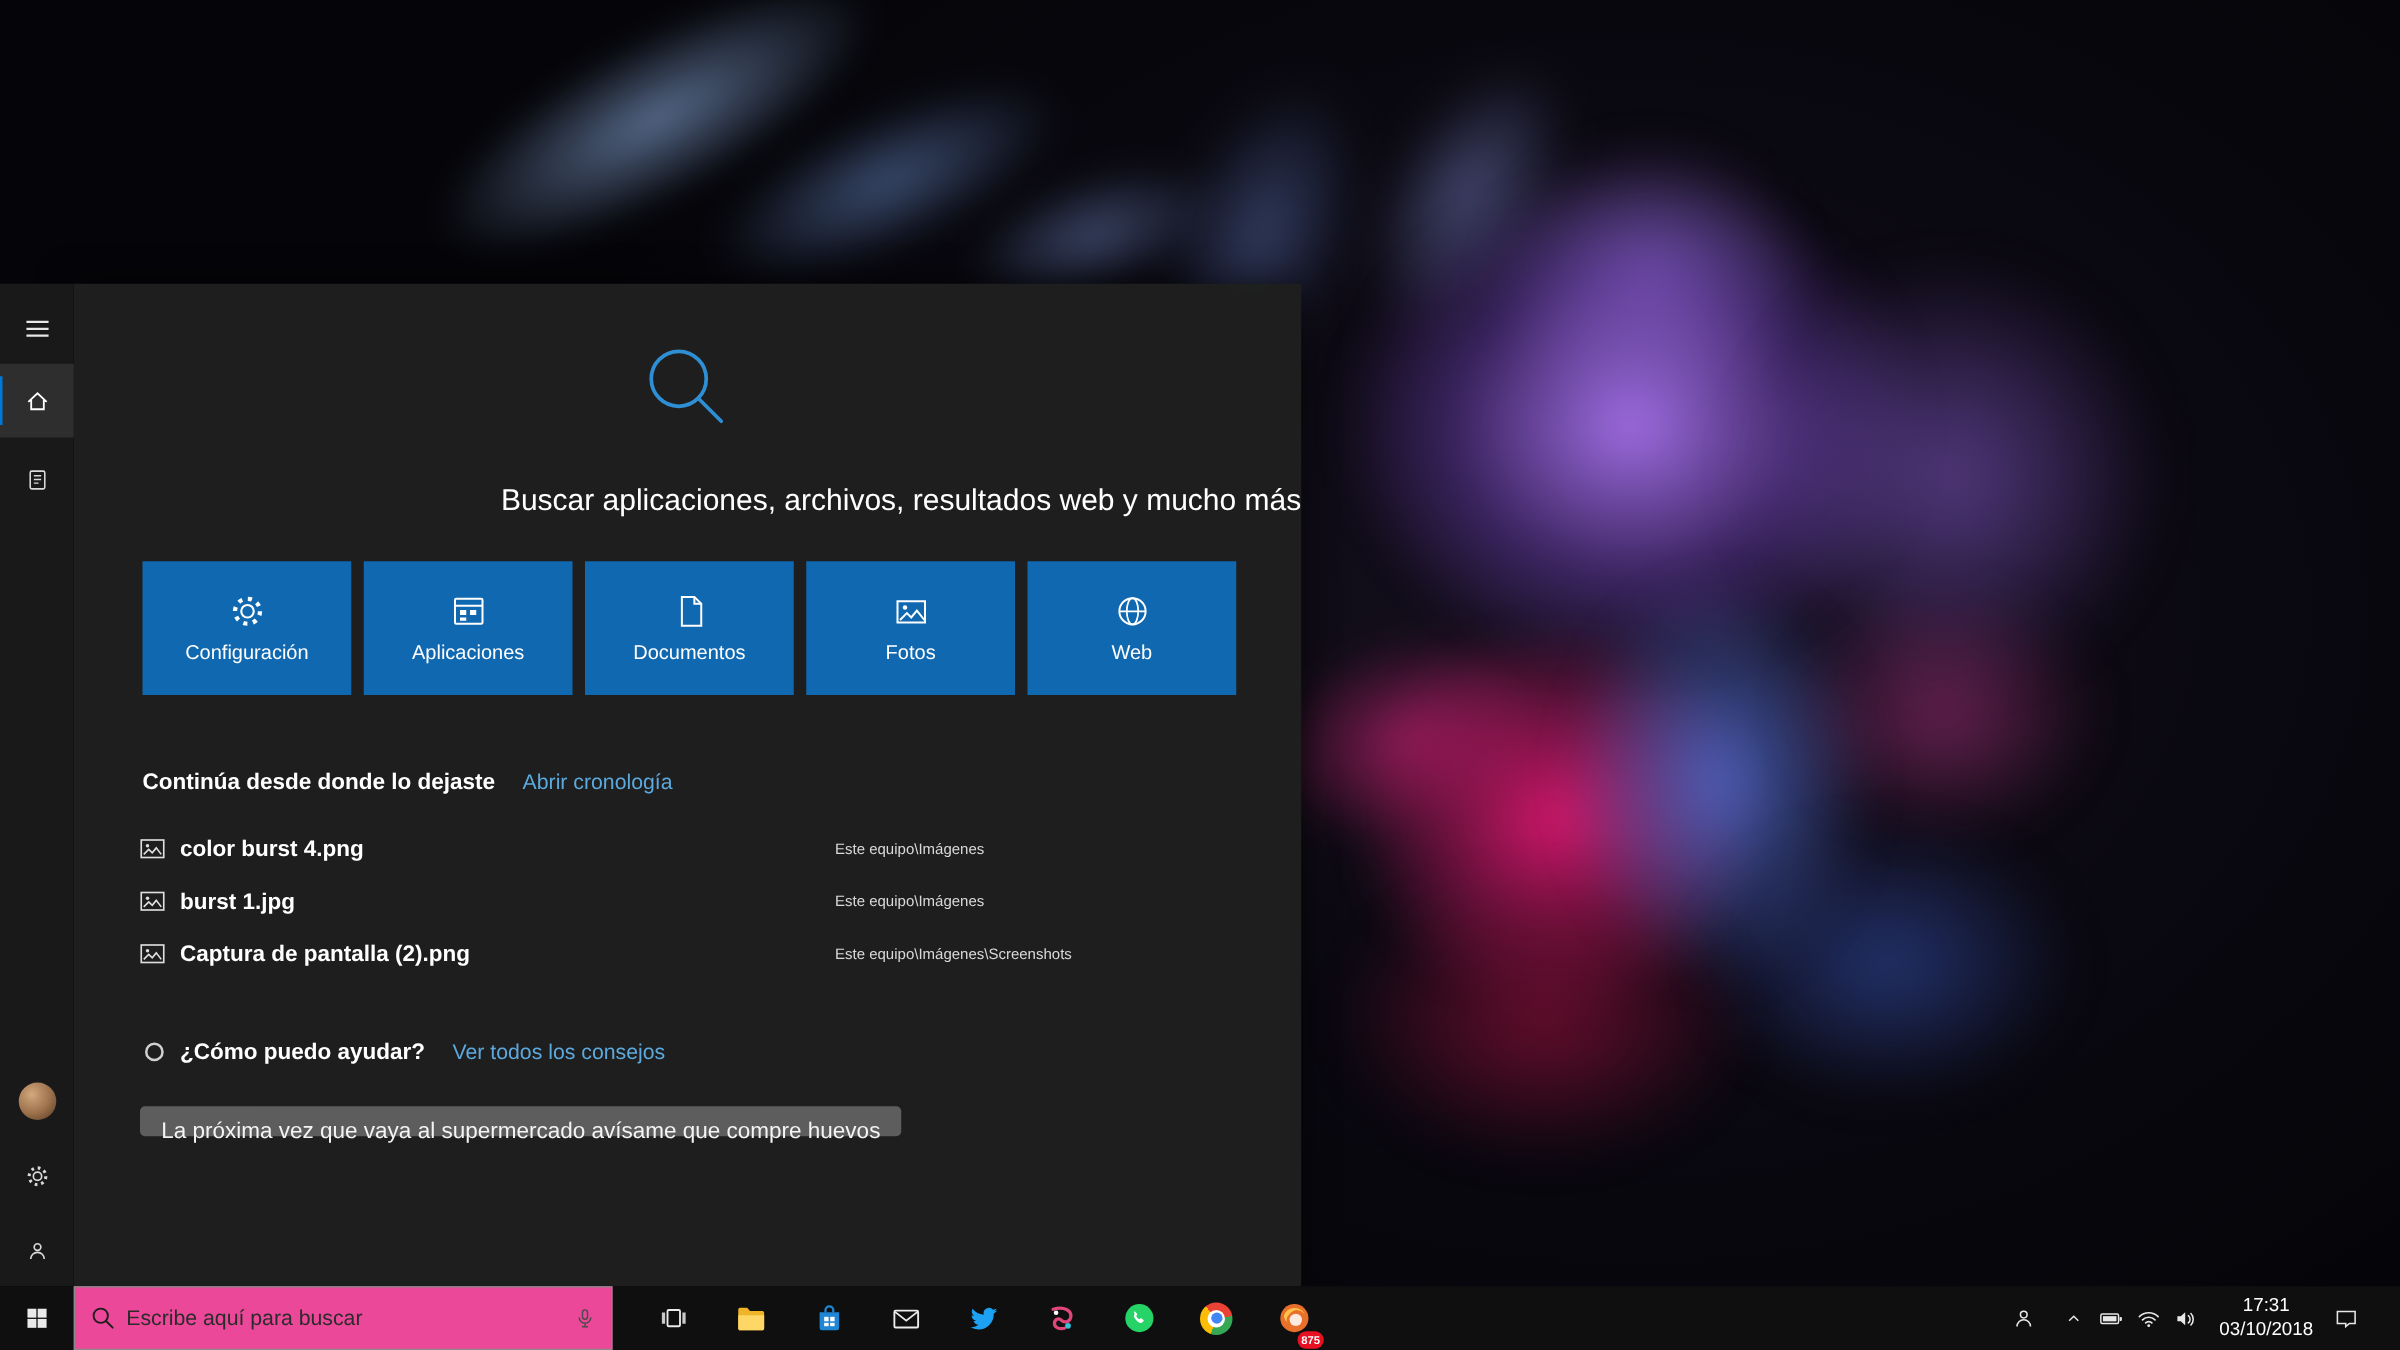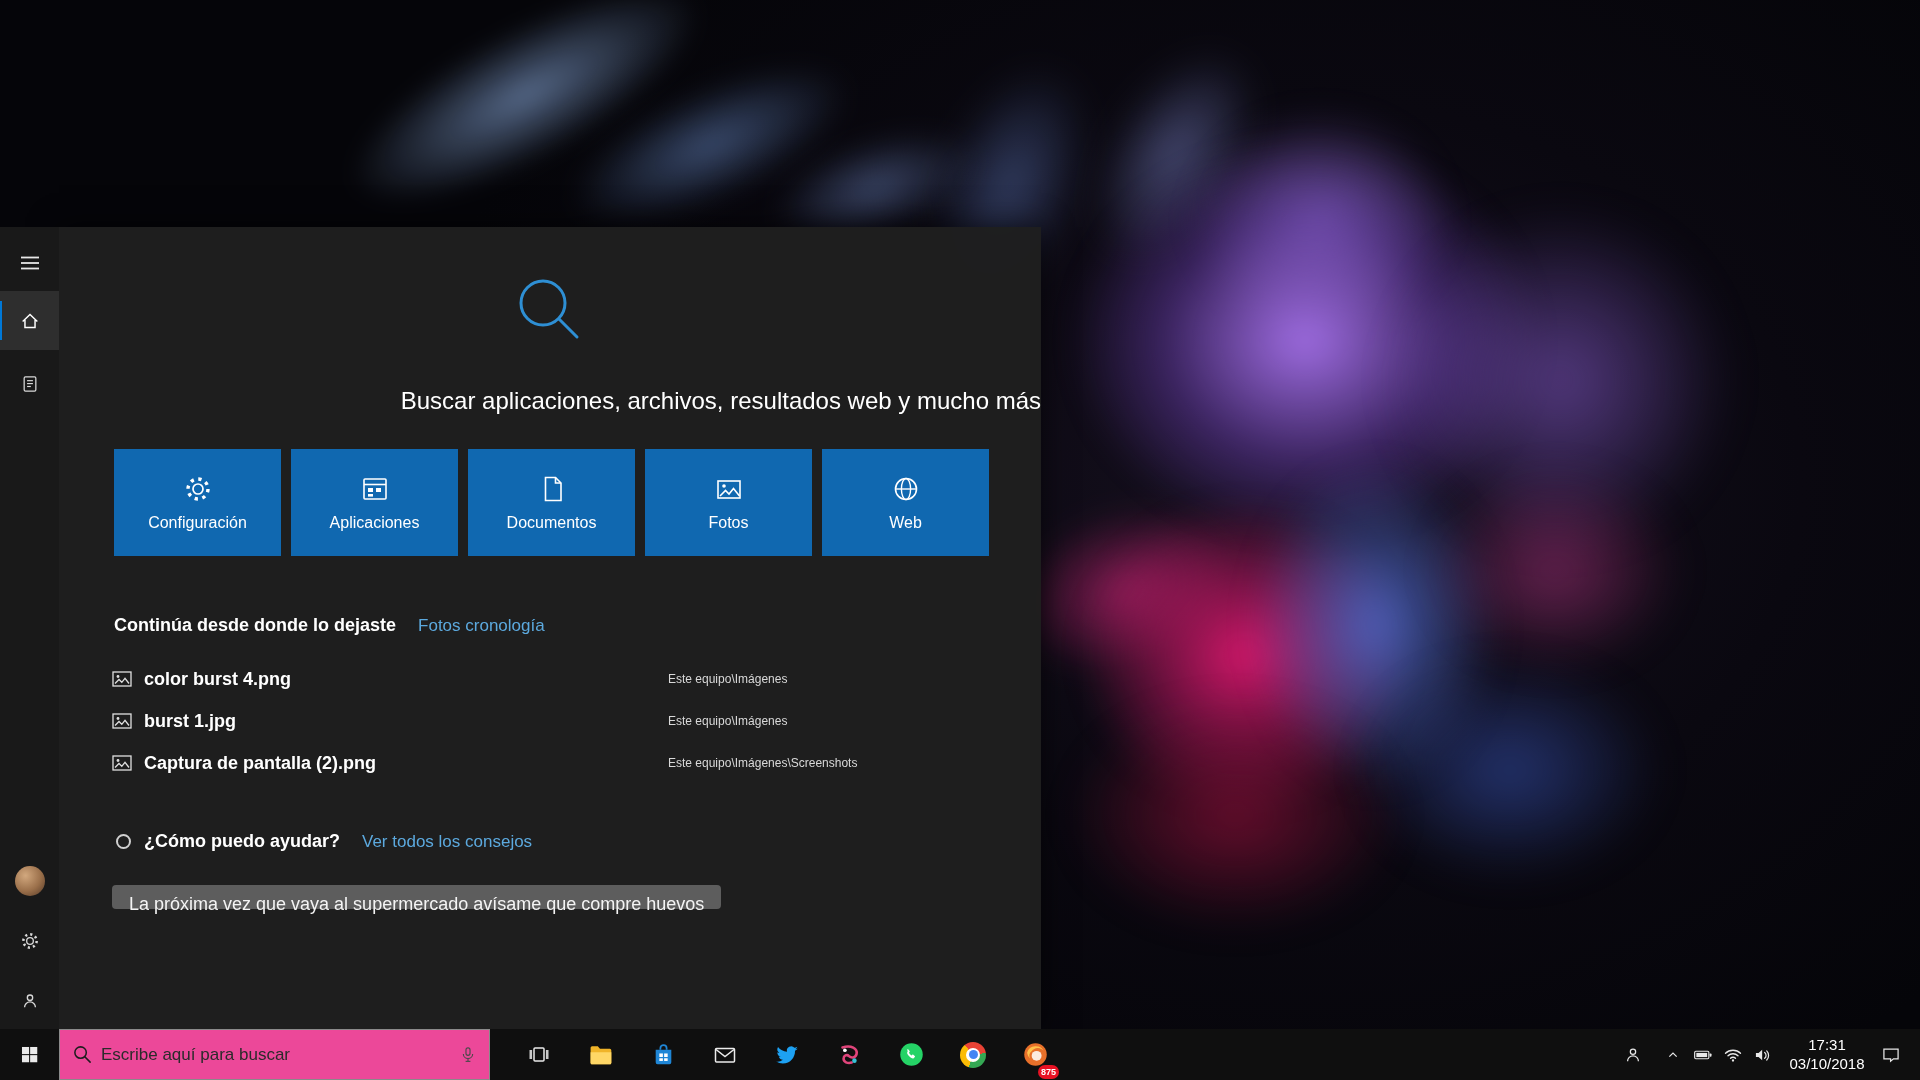--- a/index.html
+++ b/index.html
@@ -93,21 +93,21 @@
   .tb-apps { display:flex; align-items:stretch; margin-left:18px; }
   .tb-app { width:62px; display:flex; align-items:center; justify-content:center;
             background:transparent; border:none; cursor:pointer; position:relative; }
   .badge { position:absolute; bottom:1px; left:34px; min-width:18px; height:14px; line-height:14px;
            padding:0 3px; background:#e81123; color:#fff; border-radius:8px; font-size:9px;
            font-weight:700; text-align:center; }
   .chrome-ball { width:26px; height:26px; border-radius:50%; position:relative;
            background:conic-gradient(from -40deg, #ea4335 0 120deg, #34a853 120deg 240deg, #fbbc05 240deg 360deg); }
   .chrome-ball::before { content:""; position:absolute; inset:6px; background:#fff; border-radius:50%; }
   .chrome-ball::after  { content:""; position:absolute; inset:8.5px; background:#4285f4; border-radius:50%; }
-  .tb-tray { margin-left:auto; display:flex; align-items:center; padding-right:14px; }
+  .tb-tray { margin-left:auto; display:flex; align-items:center; padding-right:28px; }
   .tray-btn { background:none; border:none; cursor:pointer; display:flex; align-items:center;
               justify-content:center; width:30px; height:51px; }
   .tray-btn.people { margin-right:10px; }
   .clock { width:86px; text-align:center; color:#fff; font-size:15px; line-height:1.25;
            cursor:pointer; background:none; border:none; margin:0 6px;
            font-family:"Liberation Sans","DejaVu Sans",sans-serif; }
   svg { display:block; }
 </style>
 </head>
 <body>
@@ -222,21 +222,21 @@
         <circle cx="15" cy="15" r="10.5" fill="none" stroke="#fff" stroke-width="1.6"></circle>
         <ellipse cx="15" cy="15" rx="4.6" ry="10.5" fill="none" stroke="#fff" stroke-width="1.4"></ellipse>
         <line x1="4.5" y1="15" x2="25.5" y2="15" stroke="#fff" stroke-width="1.4"></line>
       </svg>
       <span class="tile-label">Web</span>
     </button>
   </div>
 
   <div class="continue-row">
     <span class="sec-title">Continúa desde donde lo dejaste</span>
-    <button class="link">Fotos cronología</button>
+    <button class="link">Abrir cronología</button>
   </div>
 
   <div class="files">
     <div class="file-row">
       <svg width="20" height="18" viewBox="0 0 20 18">
         <rect x="1" y="2" width="18" height="14" fill="none" stroke="#e0e0e0" stroke-width="1.3"></rect>
         <circle cx="6" cy="6.5" r="1.4" fill="#e0e0e0"></circle>
         <path d="M3 13.5 l4-4 2.8 2.8 3.2-4 4 5.2" fill="none" stroke="#e0e0e0" stroke-width="1.3"></path>
       </svg>
       <span class="file-name">color burst 4.png</span>

